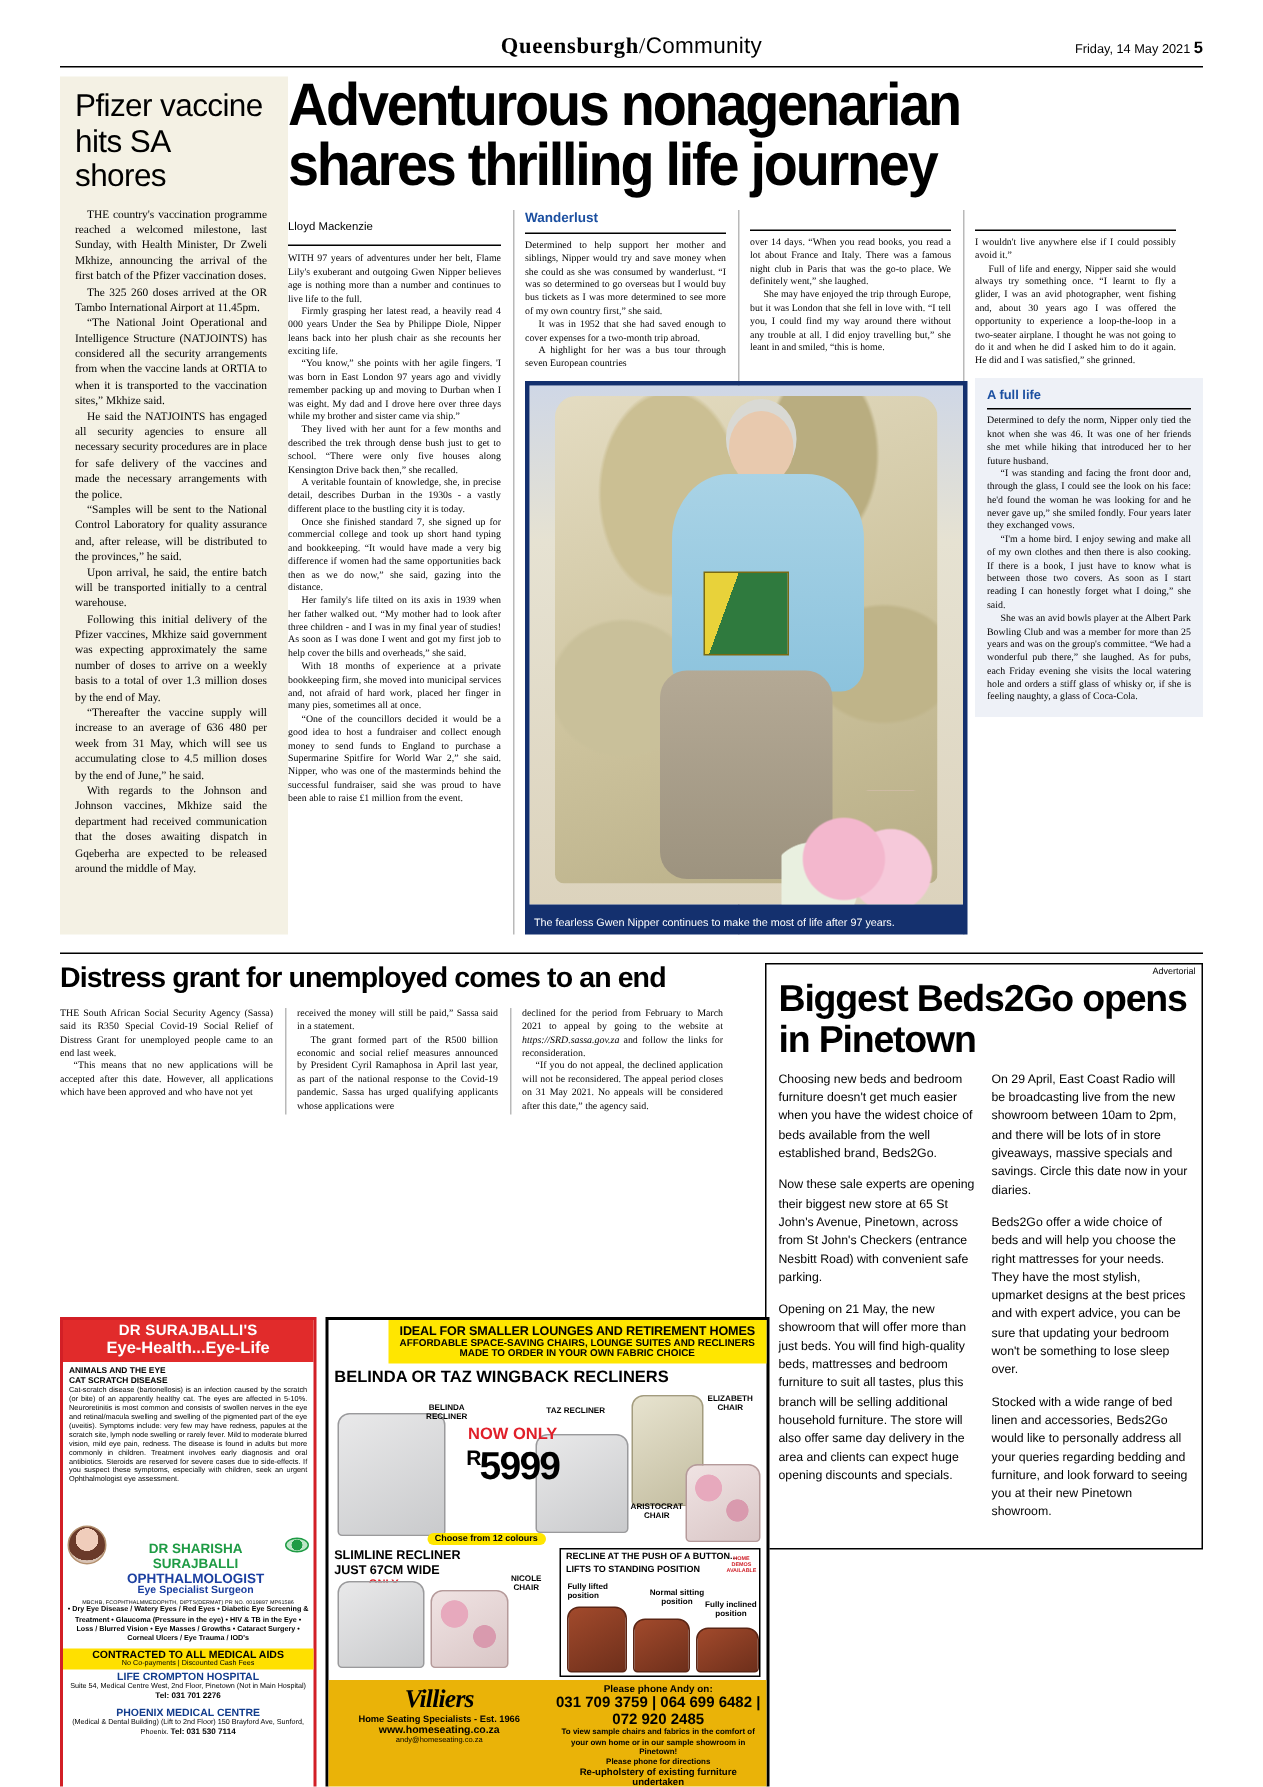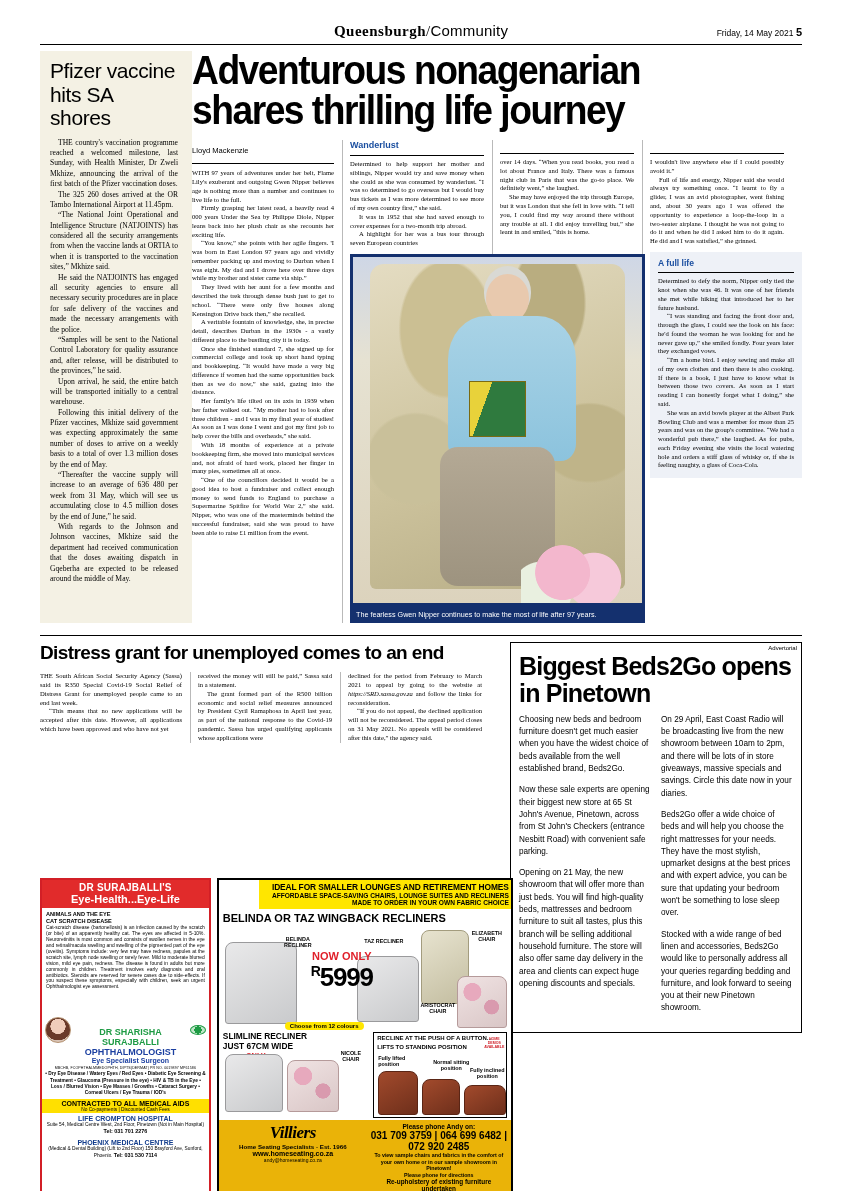--- a/index.html
+++ b/index.html
@@ -137,21 +137,21 @@
               font-family:"Liberation Sans", sans-serif; }
   .eye-band .b1 { font-weight:bold; font-size:7px; }
   .eye-band .b2 { font-size:4.8px; }
   .eye-hosp { text-align:center; font-family:"Liberation Sans", sans-serif; padding:2px 2px; }
   .eye-hosp .h1 { font-weight:bold; font-size:7px; color:#123c8c; }
   .eye-hosp .h2 { font-size:4.8px; line-height:1.3; }
   .eye-hosp .h2 b { font-size:5.4px; }
 
   
   .ad-furn { width:296px; border:2px solid #000; background:#fff; position:relative; }
-  .furn-yellow { background:#ffe600; text-align:right; padding:2px 2px 3px;
+  .furn-yellow { background:#ffe600; text-align:center; padding:2px 2px 3px;
                  font-family:"Liberation Sans", sans-serif; font-weight:bold;margin-left:40px; }
   .furn-yellow .y1 { font-size:8.4px; letter-spacing:-.1px; }
   .furn-yellow .y2 { font-size:6.6px; }
   .furn-yellow .y3 { font-size:6.6px; }
   .furn-main { padding:3px 4px 0 4px; }
   .furn-title { font-family:"Liberation Sans", sans-serif; font-weight:bold; font-size:11px;
                 margin-bottom:2px; }
   .furn-stage { position:relative; height:104px; }
   .chairimg { position:absolute; background:linear-gradient(150deg,#e9e9ea,#c9cacc);
               border:1px solid #9a9a9c; border-radius:8px 8px 3px 3px; }

